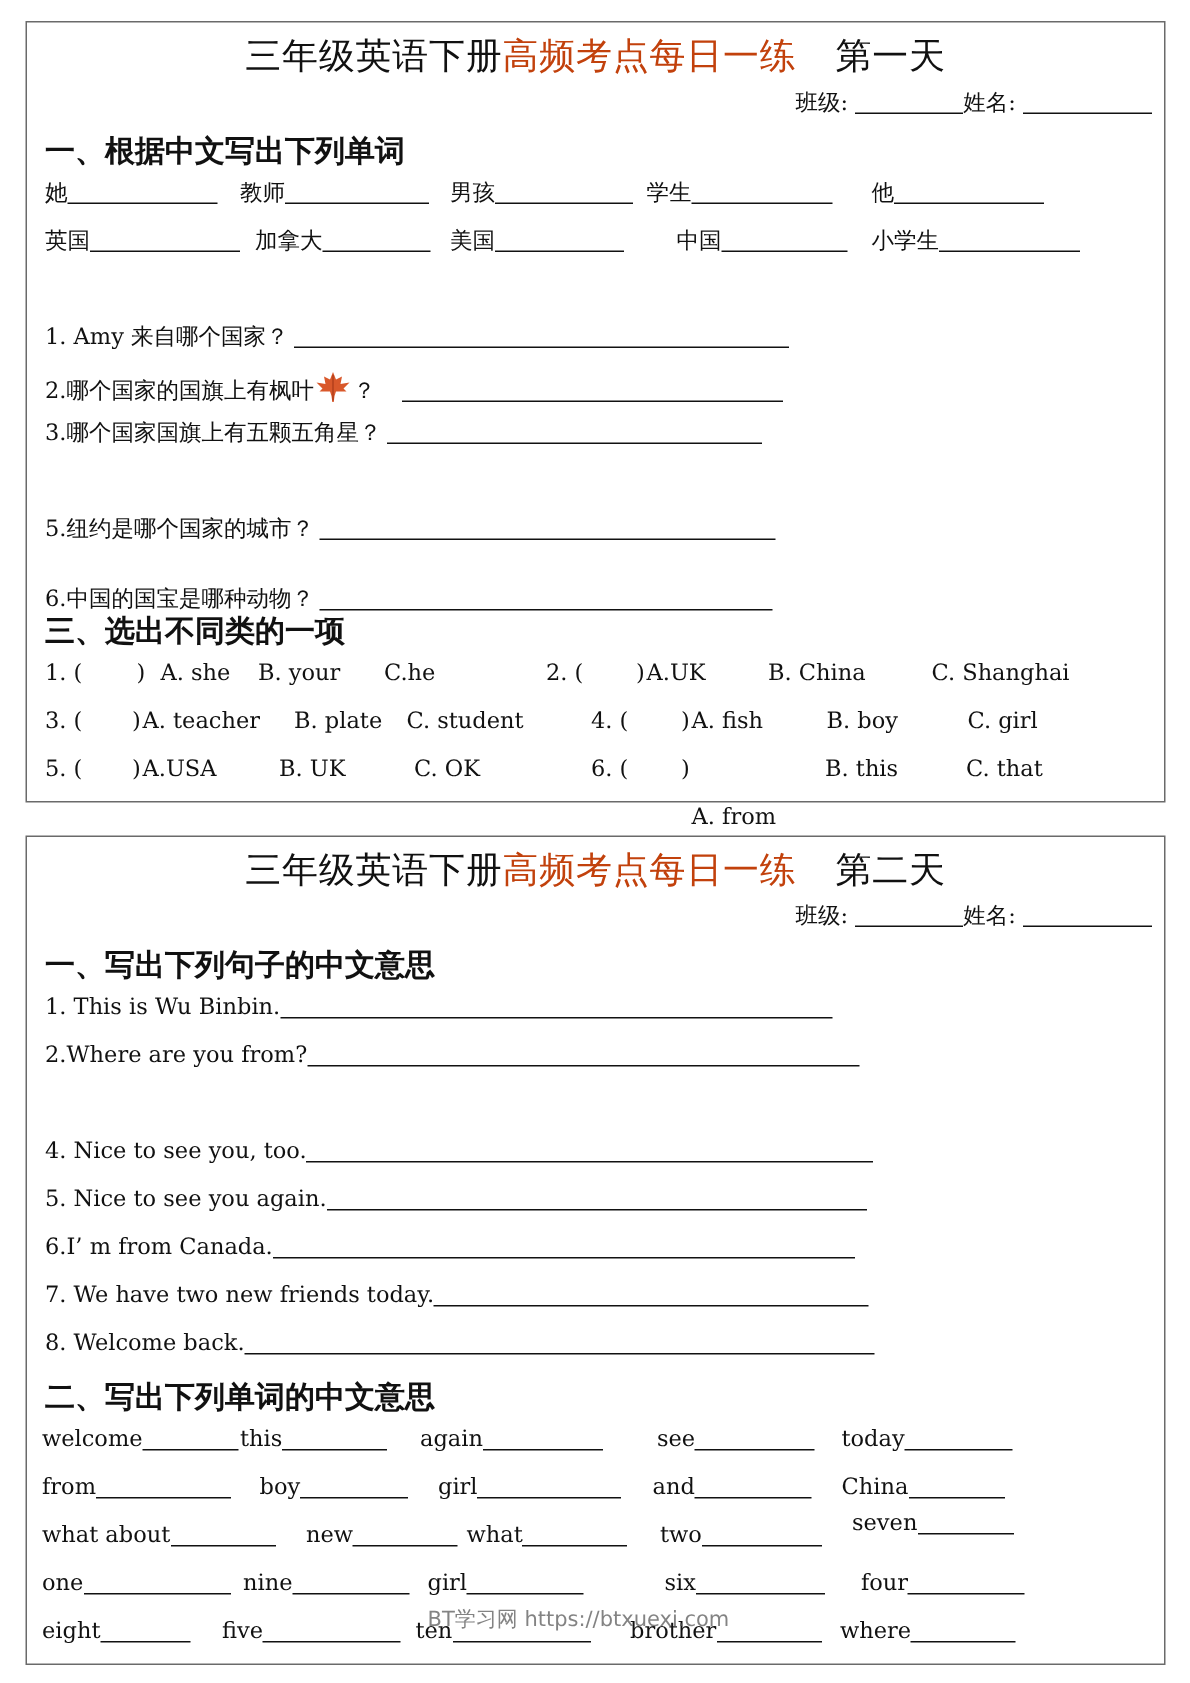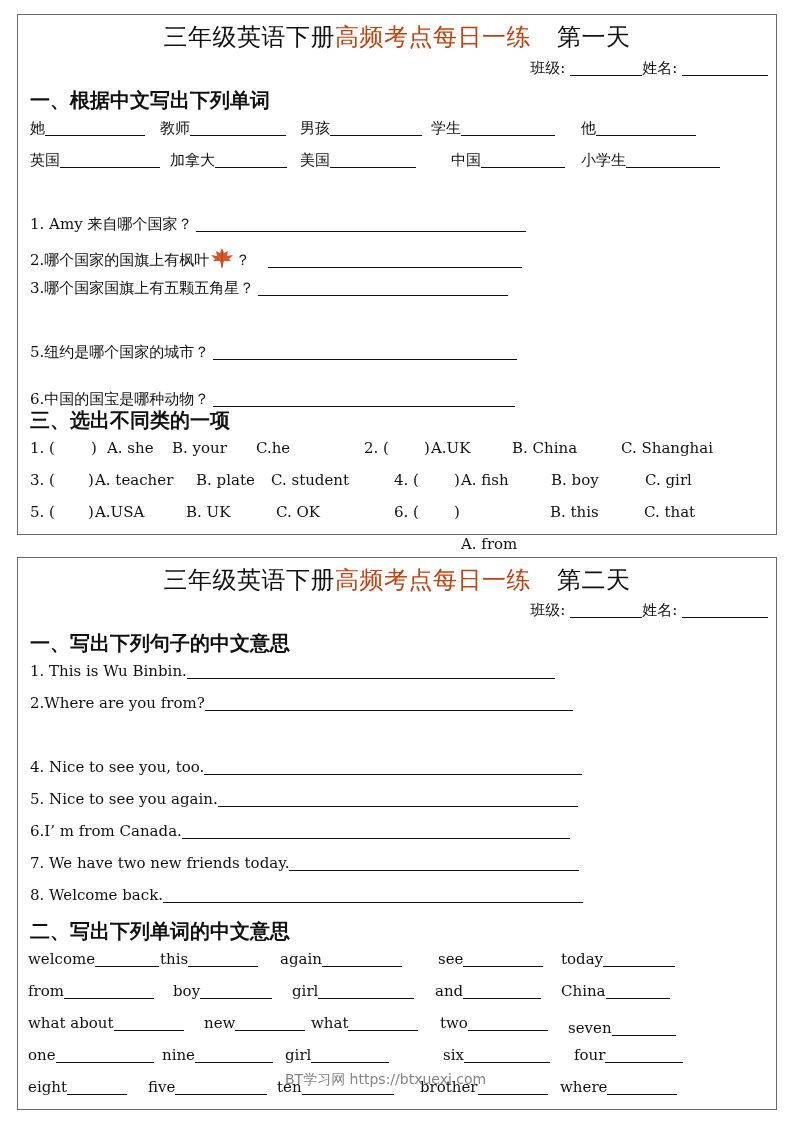--- a/index.html
+++ b/index.html
@@ -134,21 +134,21 @@
   <div class="cell" style="left:10px; top:424px;"><span>from</span><span class="blank" style="width:90px;"></span></div>
   <div class="cell" style="left:155px; top:424px;"><span>boy</span><span class="blank" style="width:72px;"></span></div>
   <div class="cell" style="left:274px; top:424px;"><span>girl</span><span class="blank" style="width:96px;"></span></div>
   <div class="cell" style="left:417px; top:424px;"><span>and</span><span class="blank" style="width:78px;"></span></div>
   <div class="cell" style="left:543px; top:424px;"><span>China</span><span class="blank" style="width:64px;"></span></div>
 
   <div class="cell" style="left:10px; top:456px;"><span>what about</span><span class="blank" style="width:70px;"></span></div>
   <div class="cell" style="left:186px; top:456px;"><span>new</span><span class="blank" style="width:70px;"></span></div>
   <div class="cell" style="left:293px; top:456px;"><span>what</span><span class="blank" style="width:70px;"></span></div>
   <div class="cell" style="left:422px; top:456px;"><span>two</span><span class="blank" style="width:80px;"></span></div>
-  <div class="cell" style="left:550px; top:461px;"><span>seven</span><span class="blank" style="width:64px;"></span></div>
+  <div class="cell" style="left:550px; top:448px;"><span>seven</span><span class="blank" style="width:64px;"></span></div>
 
   <div class="cell" style="left:10px; top:488px;"><span>one</span><span class="blank" style="width:98px;"></span></div>
   <div class="cell" style="left:144px; top:488px;"><span>nine</span><span class="blank" style="width:78px;"></span></div>
   <div class="cell" style="left:267px; top:488px;"><span>girl</span><span class="blank" style="width:78px;"></span></div>
   <div class="cell" style="left:425px; top:488px;"><span>six</span><span class="blank" style="width:86px;"></span></div>
   <div class="cell" style="left:556px; top:488px;"><span>four</span><span class="blank" style="width:78px;"></span></div>
 
   <div class="cell" style="left:10px; top:520px;"><span>eight</span><span class="blank" style="width:60px;"></span></div>
   <div class="cell" style="left:130px; top:520px;"><span>five</span><span class="blank" style="width:92px;"></span></div>
   <div class="cell" style="left:259px; top:520px;"><span>ten</span><span class="blank" style="width:92px;"></span></div>

